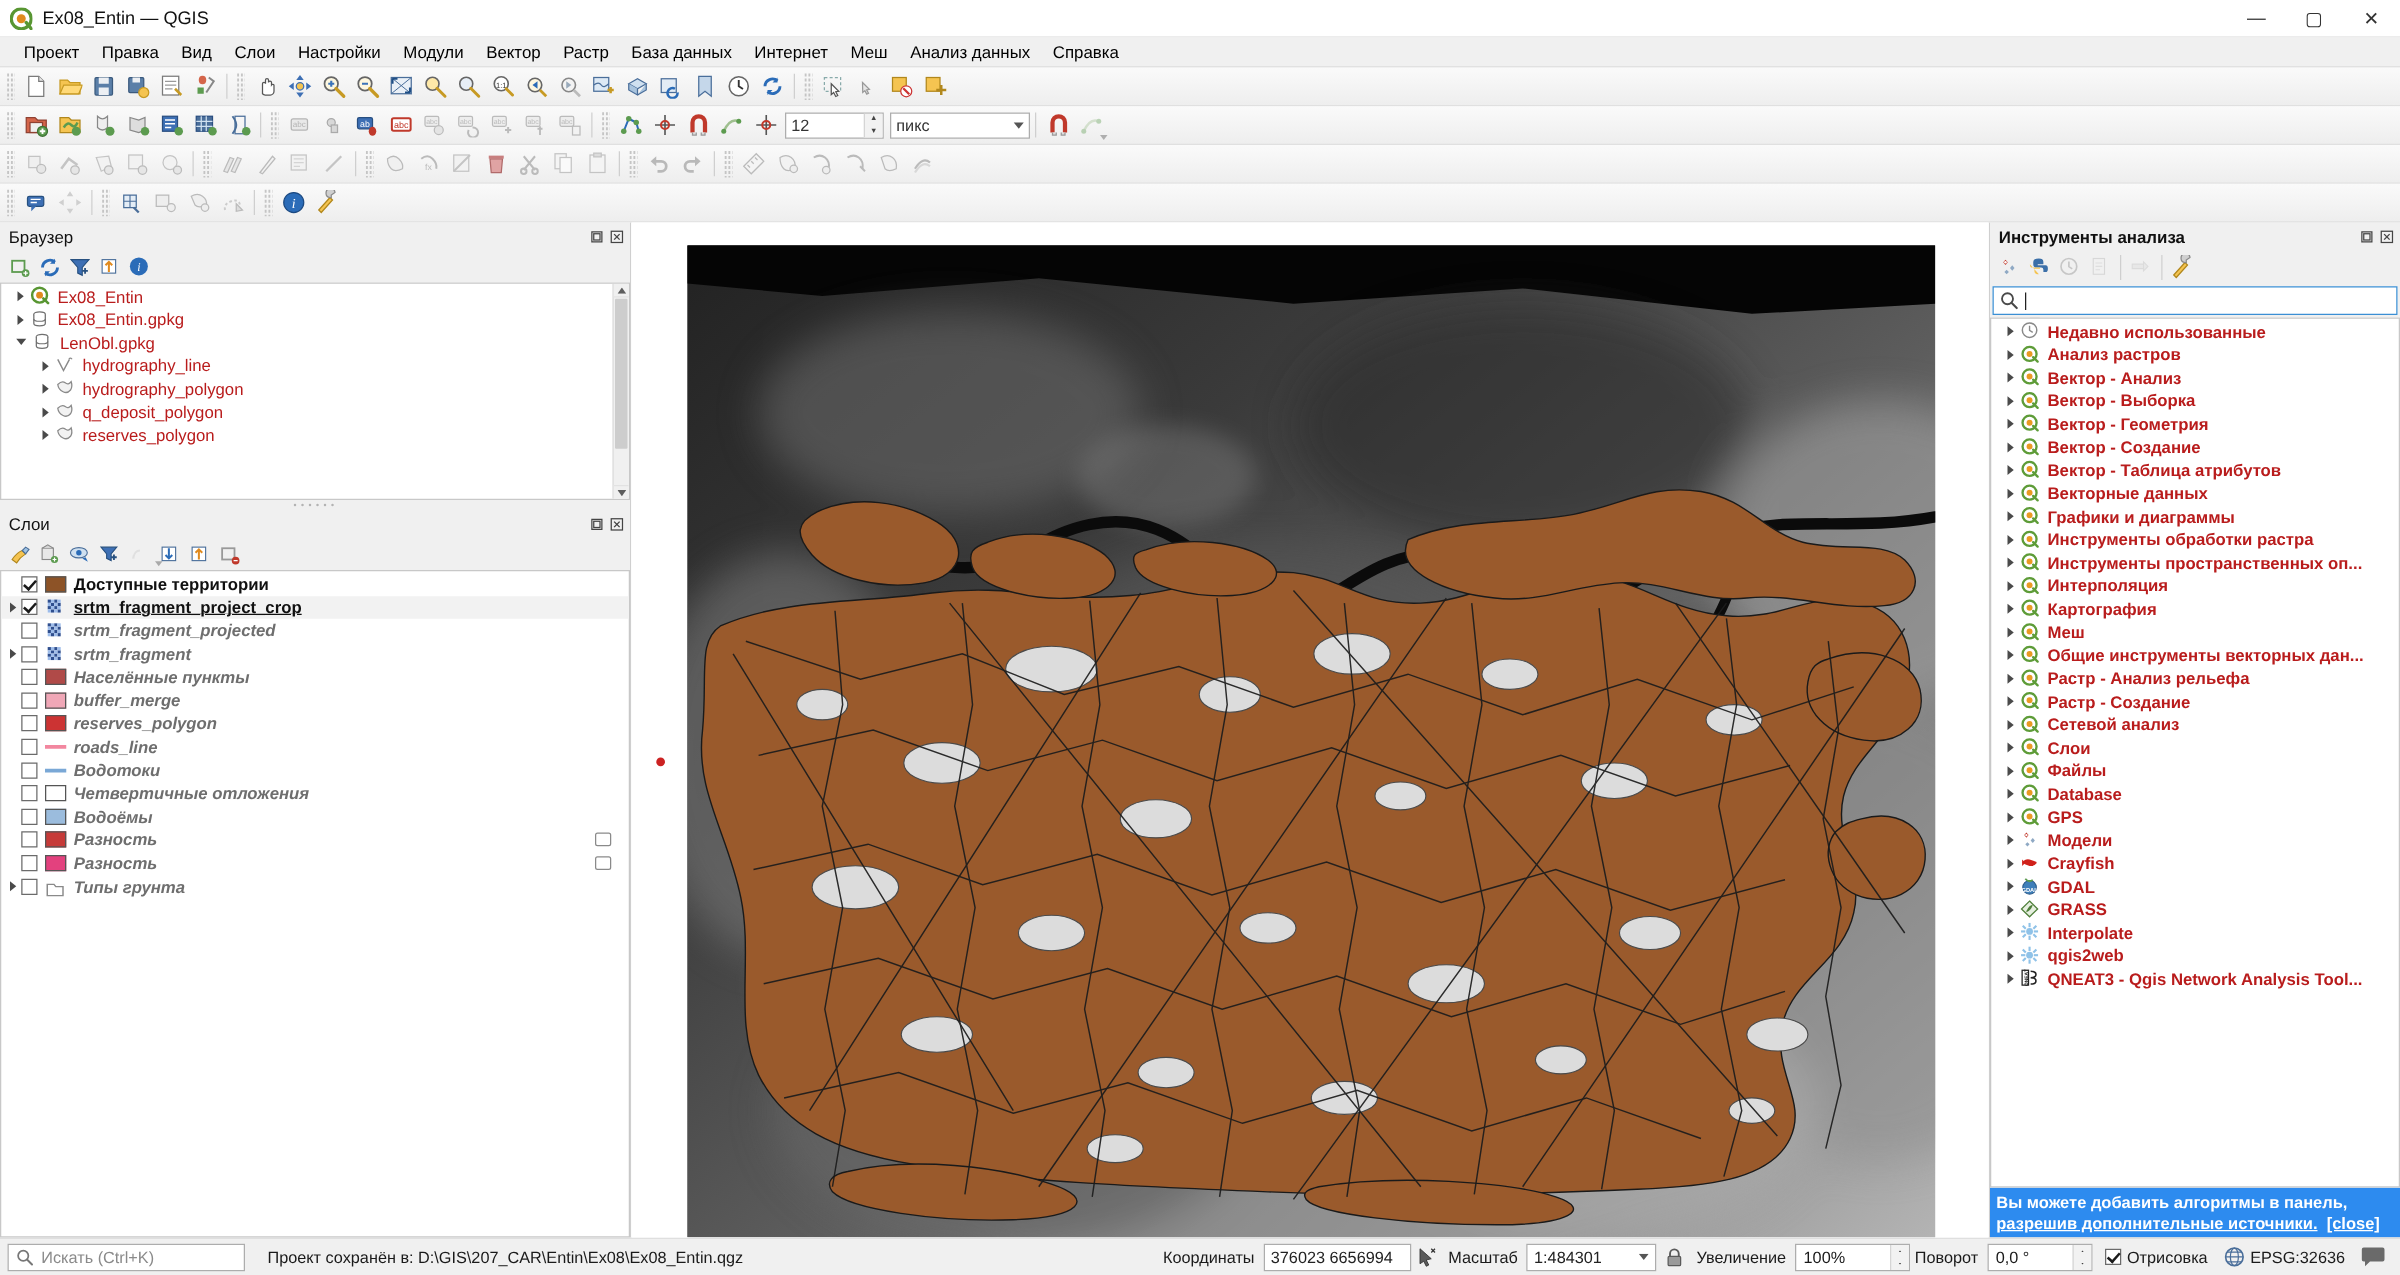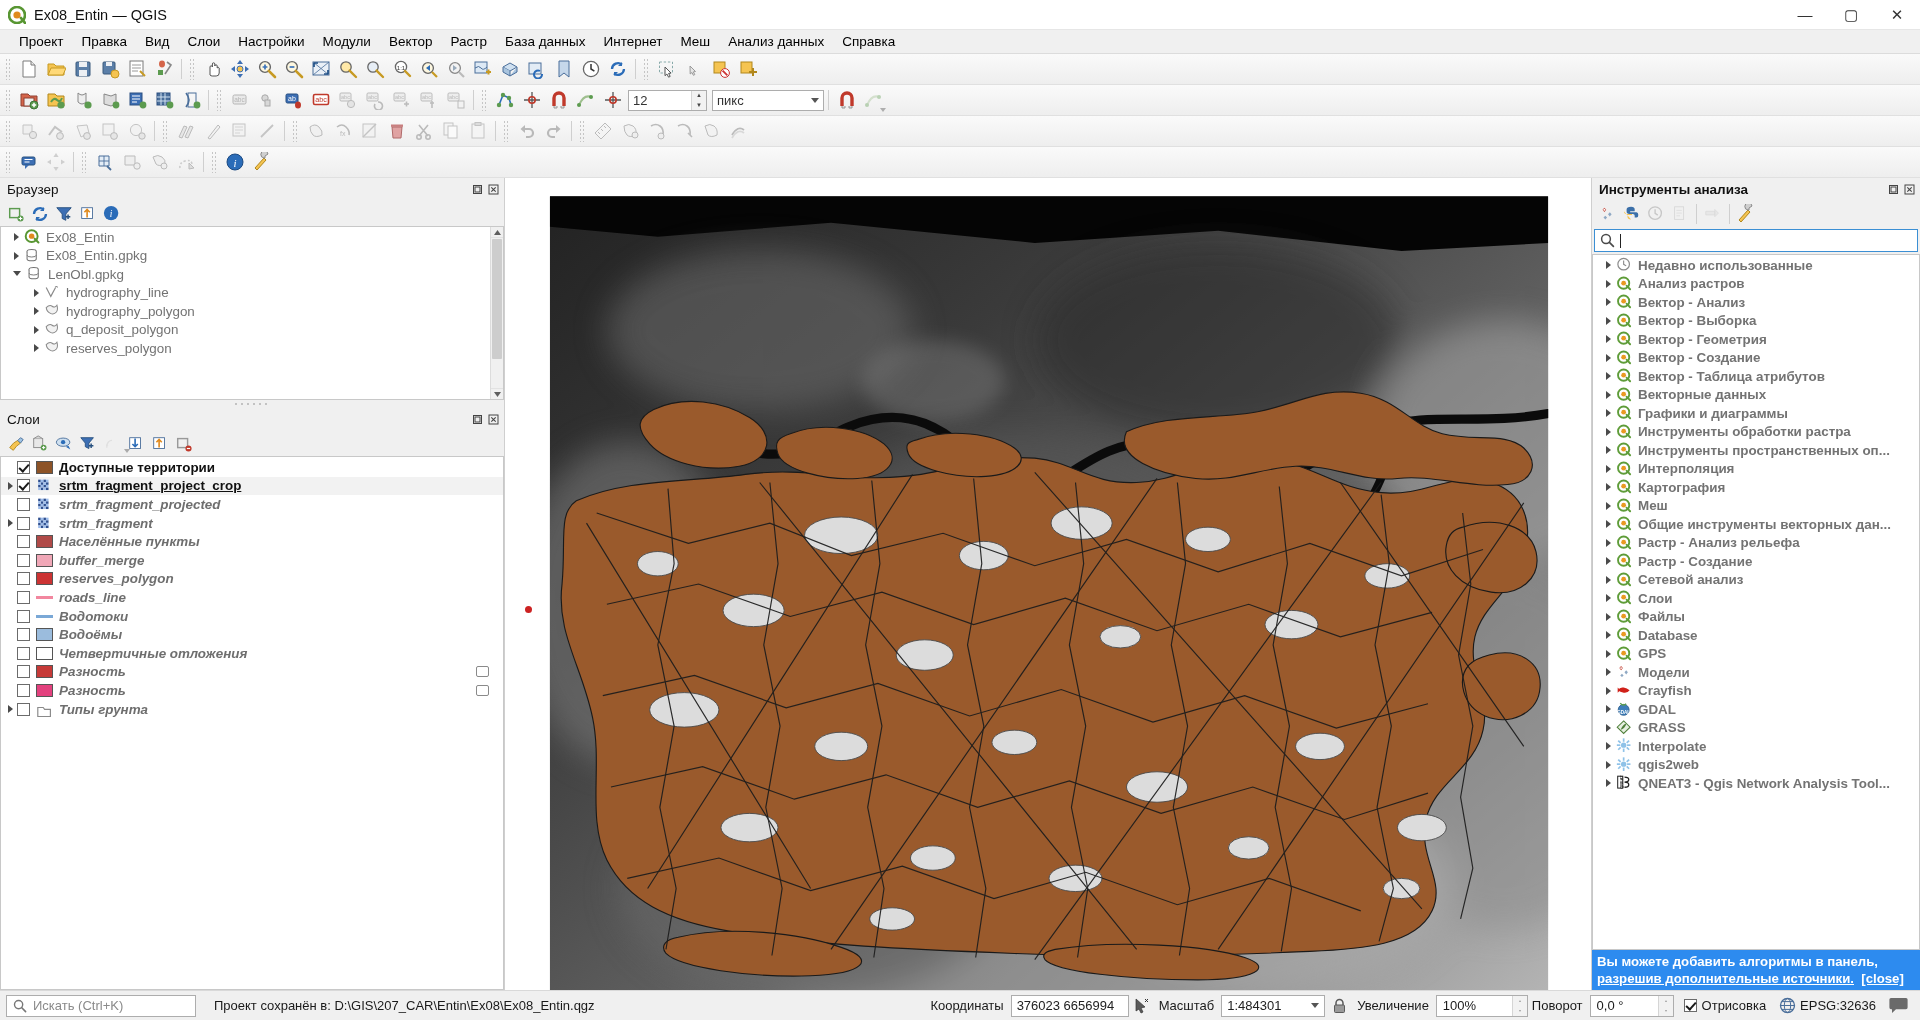--- a/index.html
+++ b/index.html
@@ -83,21 +83,21 @@
              position:relative; }
   .tree { padding-top:1px; }
   .trow { display:flex; align-items:center; height:18.5px; padding-left:2px; font-size:13.4px;
           white-space:nowrap; }
   .trow.sel { background:#f2f2f2; }
   .tw { width:0;height:0; margin:0 5px 0 3px; flex:0 0 0px;
         border-top:4px solid transparent;border-bottom:4px solid transparent;border-left:5px solid #4a4a4a; }
   .tw.open { border-left:4px solid transparent;border-right:4px solid transparent;border-top:5px solid #4a4a4a;
              margin:3px 5px 0 2px; }
   .ticon { width:17px;height:17px; margin-right:5px; flex:0 0 17px; display:flex;align-items:center;justify-content:center;}
-  .tlabel { color:#737373; }
+  .tlabel { color:#b91c1c; }
 
   
   .lrow { display:flex; align-items:center; height:18.6px; font-size:13.4px; white-space:nowrap; padding-left:2px;}
   .lrow.sel { background:#f2f2f2; }
   .lexp { width:14px; flex:0 0 14px; display:flex; align-items:center; justify-content:center; }
   .lexp i { width:0;height:0; border-top:4px solid transparent;border-bottom:4px solid transparent;
             border-left:5px solid #4a4a4a; display:block; font-style:normal;}
   .lchk { width:13px;height:13px; border:1px solid #6b6b6b; background:#fff; margin-right:6px;
           flex:0 0 13px; position:relative; }
   .lchk.on:after { content:""; position:absolute; left:3px; top:0px; width:4px; height:8px;
@@ -1118,31 +1118,31 @@
                 <span class="lchk"></span>
                 <span class="lsym">
                   <span class="line-sym" style="background:#7aa8d6"></span>
                 </span>
                 <span class="lname">Водотоки</span>
               </div>
               <div class="lrow">
                 <span class="lexp"></span>
                 <span class="lchk"></span>
                 <span class="lsym">
-                  <span class="swatch" style="background:#9bbcdd"></span>
-                </span>
-                <span class="lname">Водоёмы</span>
+                  <span class="swatch" style="background:#ffffff"></span>
+                </span>
+                <span class="lname">Четвертичные отложения</span>
               </div>
               <div class="lrow">
                 <span class="lexp"></span>
                 <span class="lchk"></span>
                 <span class="lsym">
-                  <span class="swatch" style="background:#ffffff"></span>
-                </span>
-                <span class="lname">Четвертичные отложения</span>
+                  <span class="swatch" style="background:#9bbcdd"></span>
+                </span>
+                <span class="lname">Водоёмы</span>
               </div>
               <div class="lrow">
                 <span class="lexp"></span>
                 <span class="lchk"></span>
                 <span class="lsym">
                   <span class="swatch" style="background:#c63a38"></span>
                 </span>
                 <span class="lname">Разность</span>
                 <span class="ledit"></span>
               </div>

